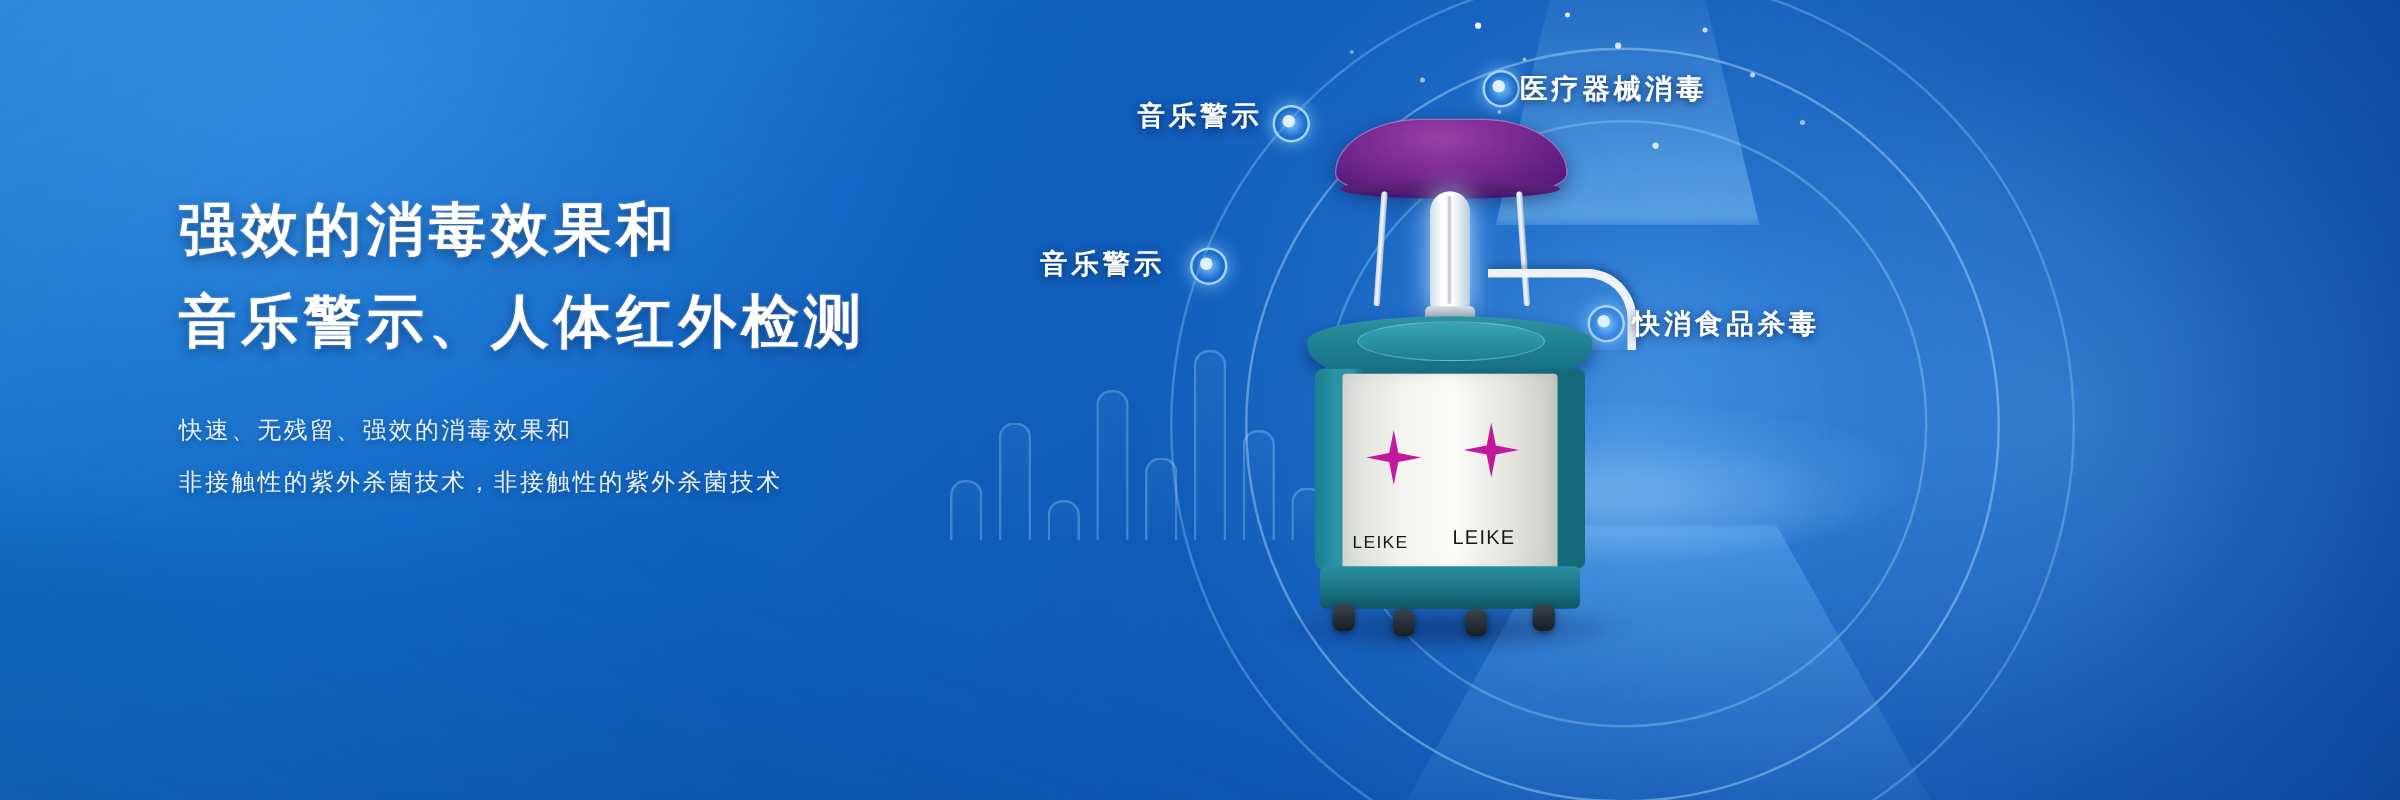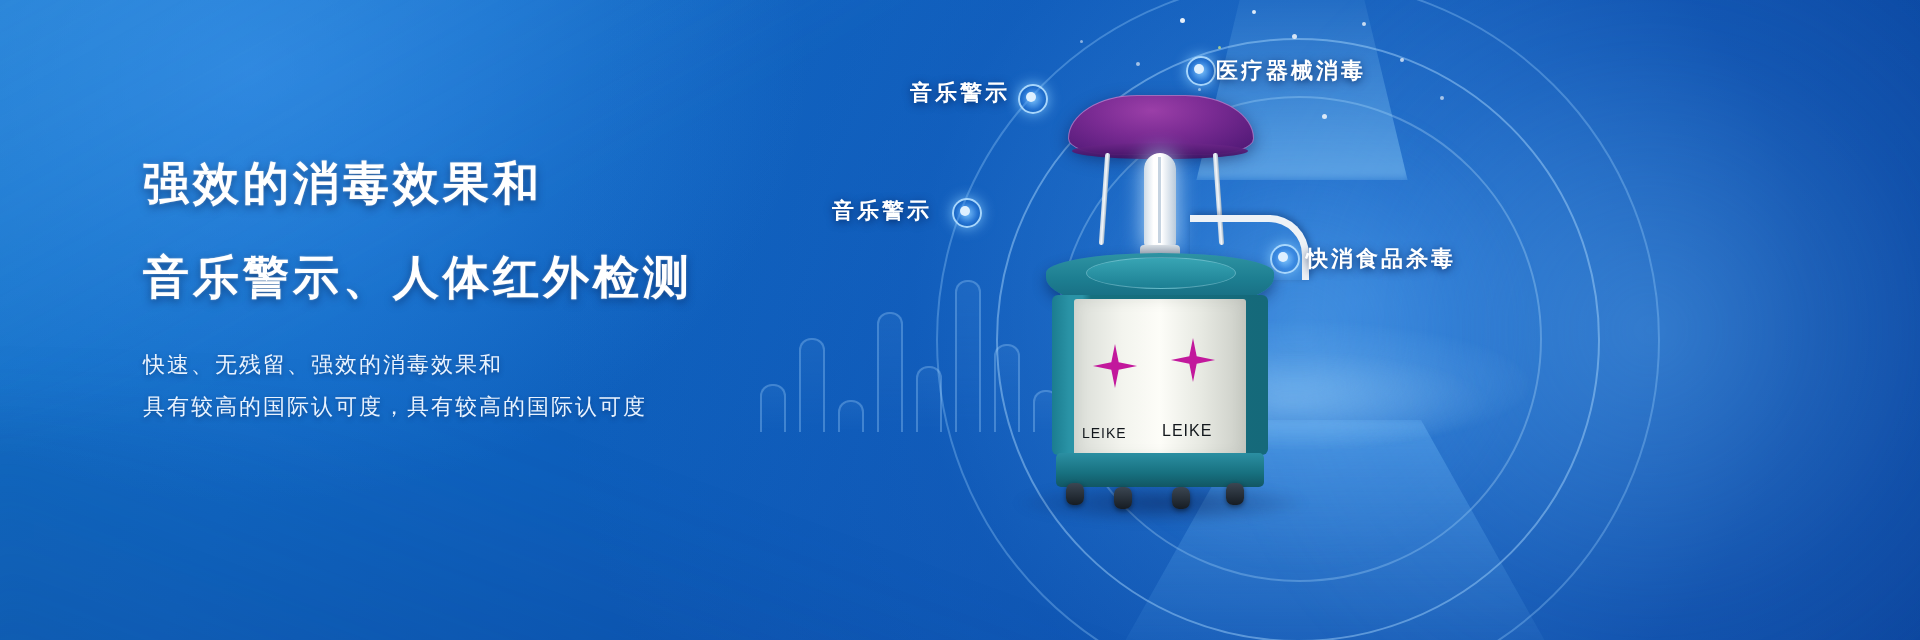--- a/index.html
+++ b/index.html
@@ -35,25 +35,25 @@
   }
 
   
   #text-block{position:absolute;left:143px;top:150px;width:700px;}
   .title-line{
     color:#ffffff;font-size:46px;line-height:66px;letter-spacing:4px;
     font-weight:bold;white-space:nowrap;
     text-shadow:0 3px 9px rgba(3,30,80,.55), 0 0 2px rgba(255,255,255,.5);
     font-family:"DejaVu Sans","Liberation Sans",sans-serif;
   }
-  #title-line-2{margin-top:28px;}
+  #title-line-2{margin-top:8px;}
   .sub-line{
-    color:#e9f3ff;font-size:22px;line-height:42px;letter-spacing:2px;white-space:nowrap;
+    color:#e9f3ff;font-size:19px;line-height:42px;letter-spacing:2px;white-space:nowrap;
     text-shadow:0 2px 5px rgba(3,30,80,.45);
-    font-family:Liberation Sans, sans-serif;
+    font-family:Liberation Mono, monospace;
   }
   #sub-block{margin-top:34px;}
 
   
   #waveform{position:absolute;left:760px;bottom:208px;display:flex;align-items:flex-end;gap:13px;opacity:.38;}
   .wave-bar{
     width:22px;border-radius:12px;
     border:2px solid rgba(168,215,255,.85);
     background:linear-gradient(180deg,rgba(150,205,255,.18),rgba(150,205,255,0));
     border-bottom:none;
@@ -209,21 +209,21 @@
 
   <div class="sweep" id="sweep-top"></div>
   <div class="sweep" id="sweep-bottom"></div>
   <div class="sweep" id="glow-right"></div>
 
   <div id="text-block">
     <div class="title-line" id="title-line-1">强效的消毒效果和</div>
     <div class="title-line" id="title-line-2">音乐警示、人体红外检测</div>
     <div id="sub-block">
       <div class="sub-line">快速、无残留、强效的消毒效果和</div>
-      <div class="sub-line">具有较高的国际认可度，具有较高的国际认可度</div>
+      <div class="sub-line">非接触性的紫外杀菌技术，非接触性的紫外杀菌技术</div>
     </div>
   </div>
 
   <div id="waveform">
     <div class="wave-bar" style="height:46px"></div>
     <div class="wave-bar" style="height:92px"></div>
     <div class="wave-bar" style="height:30px"></div>
     <div class="wave-bar" style="height:118px"></div>
     <div class="wave-bar" style="height:64px"></div>
     <div class="wave-bar" style="height:150px"></div>

